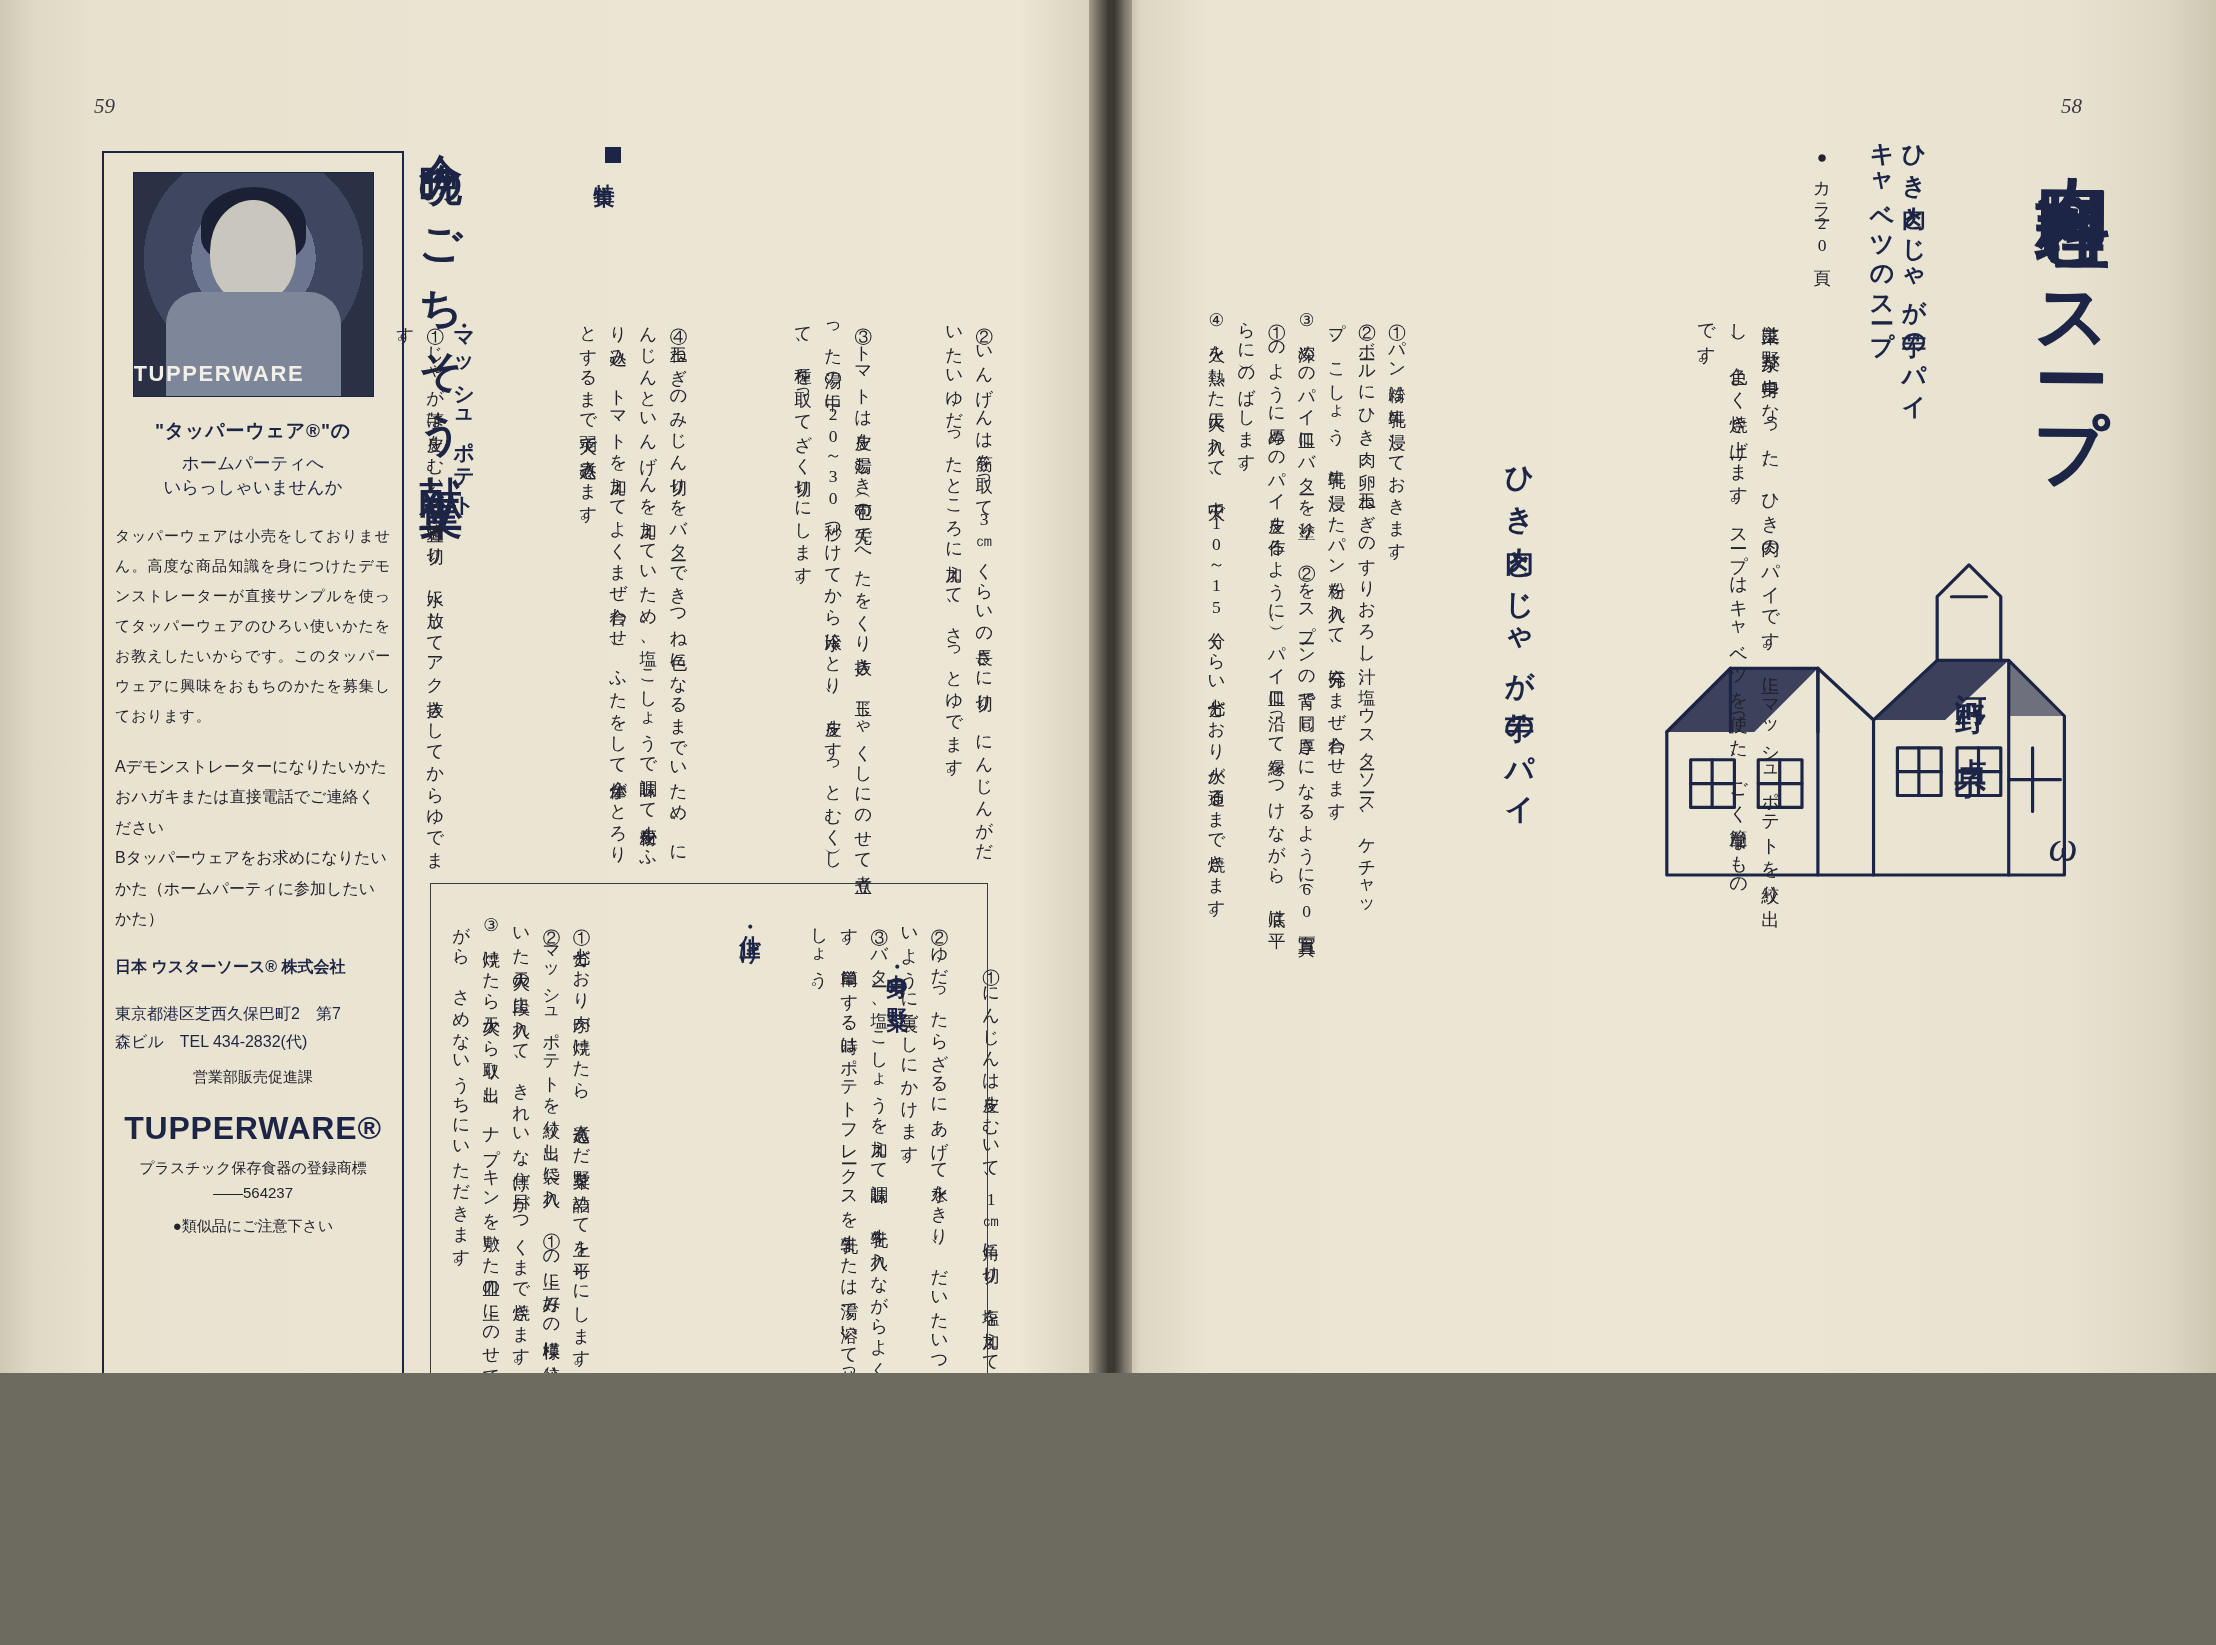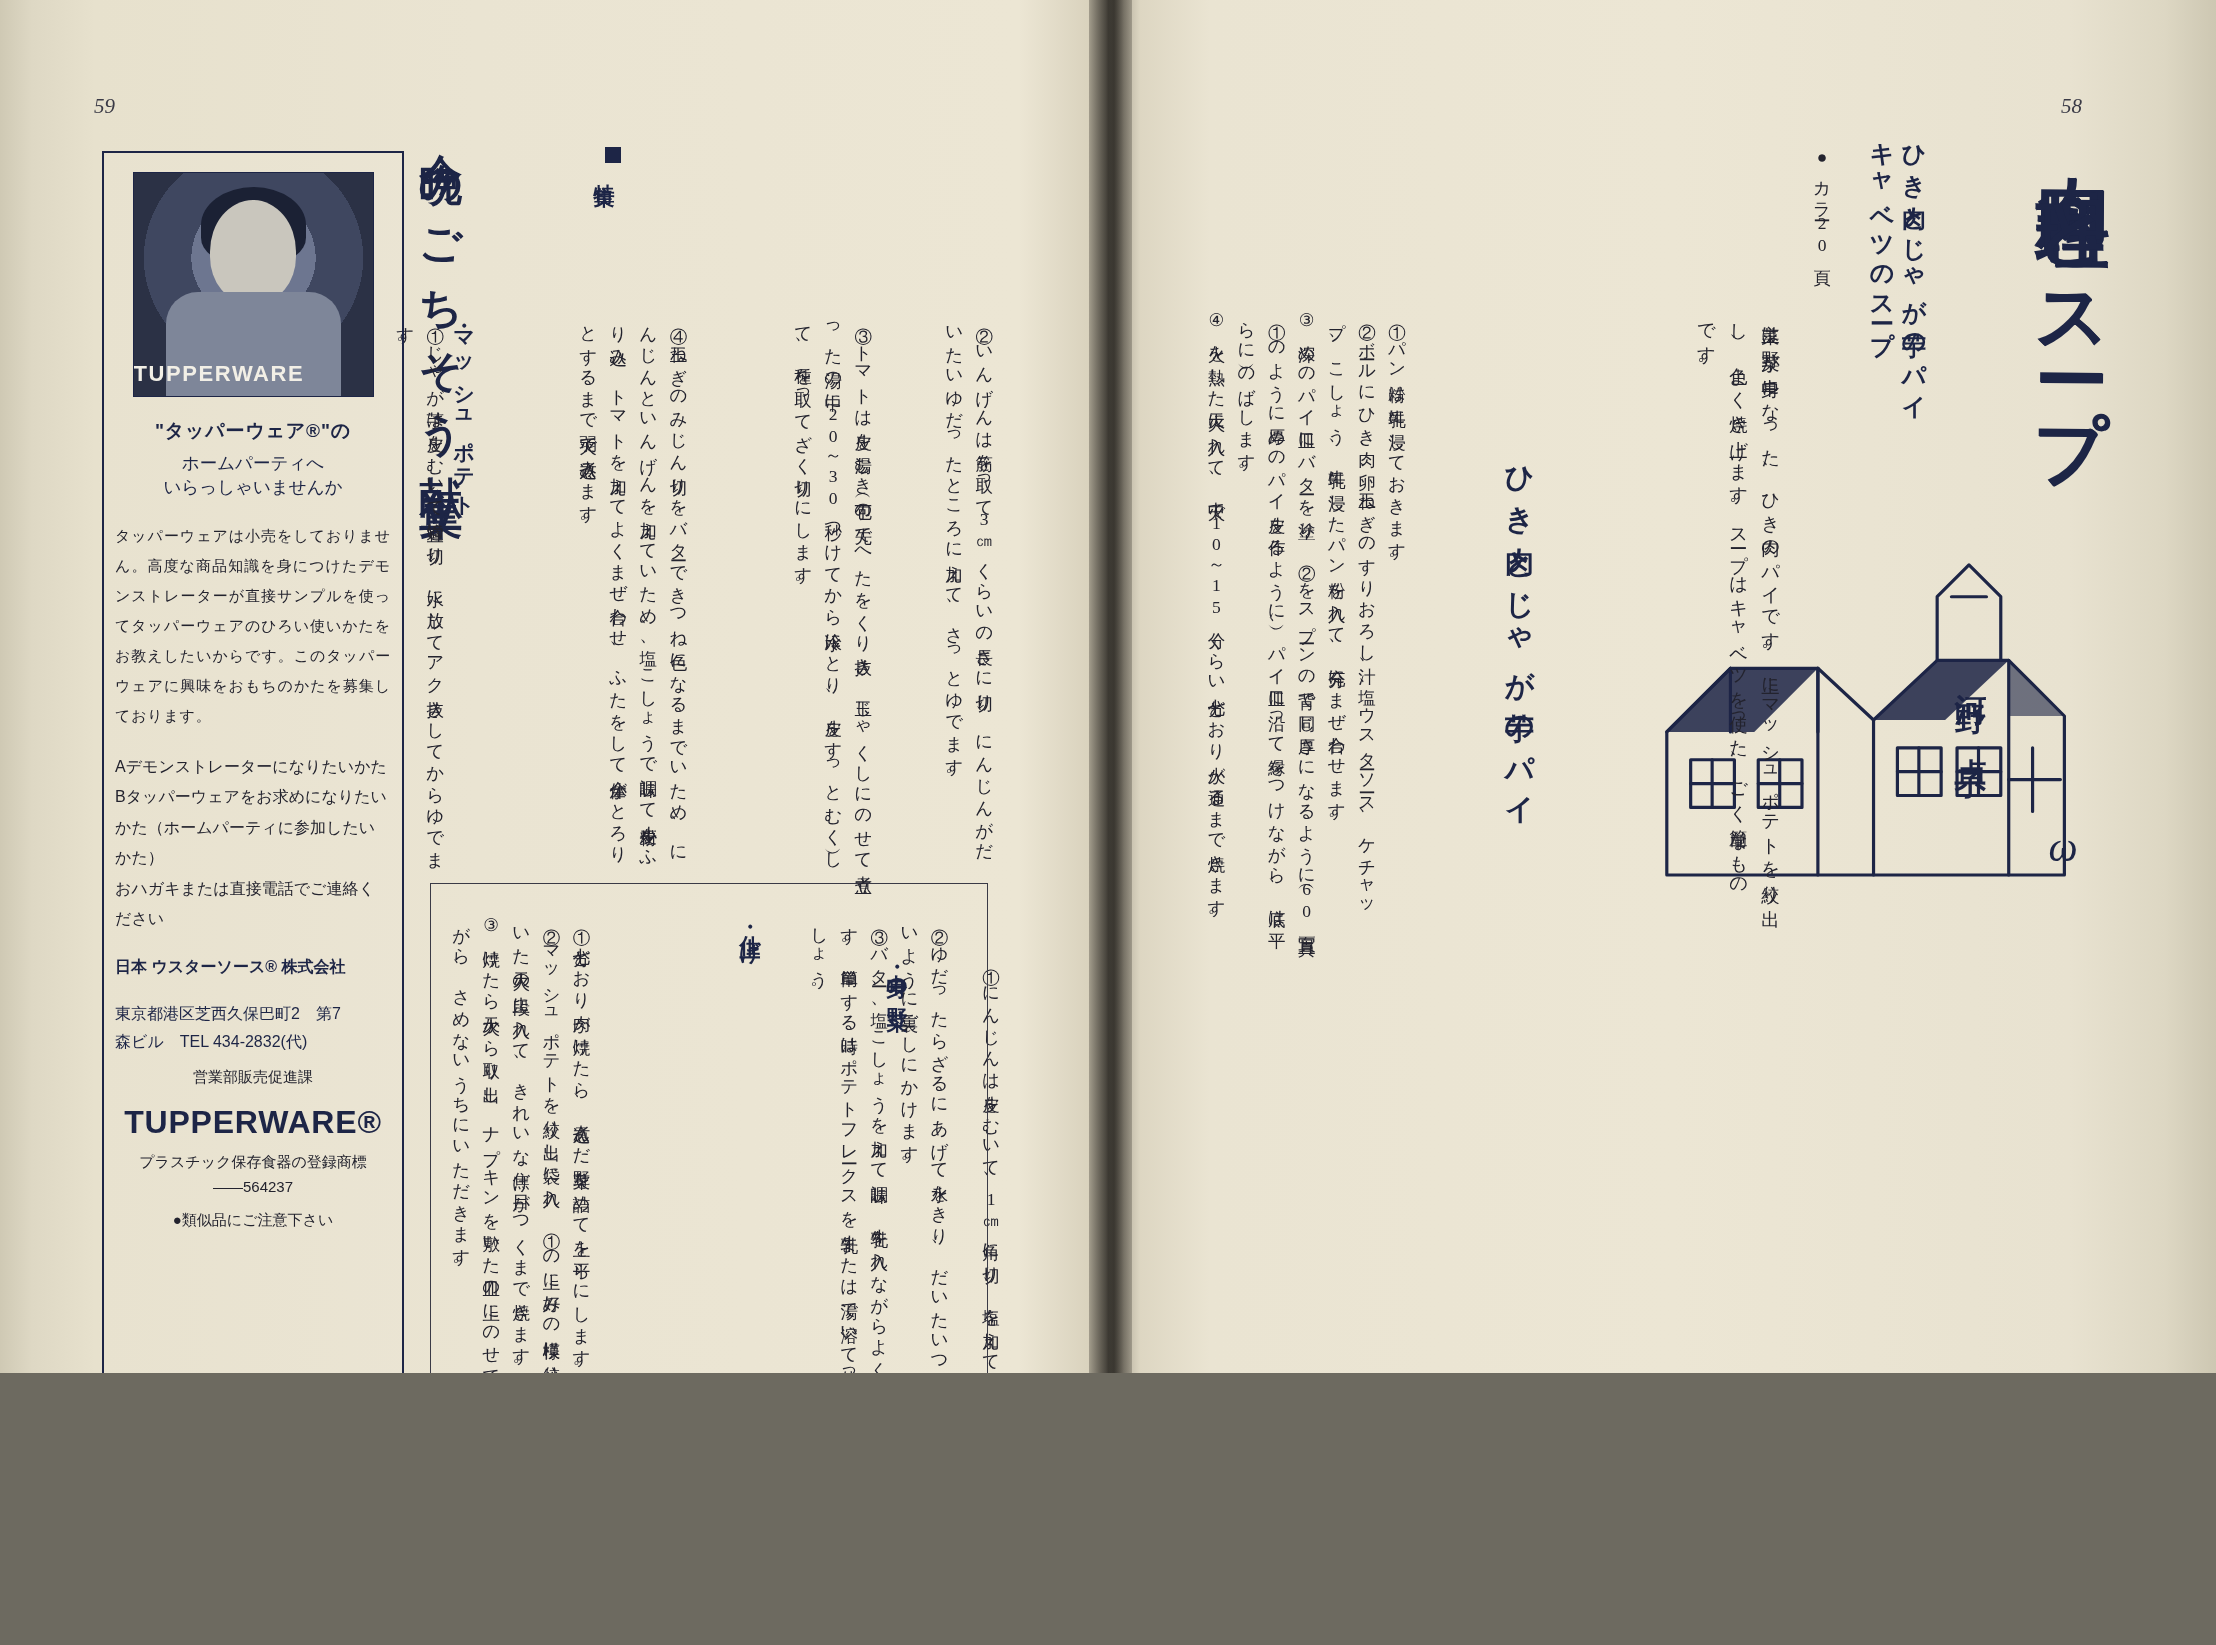--- a/index.html
+++ b/index.html
@@ -160,21 +160,21 @@
     text-align:center;margin-top:7px;color:#1d2546;font-weight:normal;
     font-family:"Liberation Sans","DejaVu Sans",sans-serif;font-size:17.5px;
   }
   .ad-body{
     margin-top:22px;color:#23232e;font-family:"Liberation Sans","DejaVu Sans",sans-serif;
     font-size:15px;line-height:2.0;letter-spacing:0.8px;text-align:justify;
   }
   .ad-list{margin-top:21px;font-family:"Liberation Sans","DejaVu Sans",sans-serif;font-size:16px;line-height:1.9;color:#23232e;}
   .ad-addr{margin-top:19px;font-family:"Liberation Sans","DejaVu Sans",sans-serif;font-size:16px;line-height:1.75;color:#1d2546;font-weight:bold;}
   .ad-logo{
-    margin-top:14px;text-align:center;color:#1d2546;font-weight:bold;
+    margin-top:20px;text-align:center;color:#1d2546;font-weight:bold;
     font-family:"Liberation Sans","DejaVu Sans",sans-serif;font-size:32px;letter-spacing:0.8px;
   }
   .ad-foot{margin-top:8px;text-align:center;font-family:"Liberation Sans","DejaVu Sans",sans-serif;font-size:15px;color:#23232e;line-height:1.7;}
   .ad-note{margin-top:11px;text-align:center;font-family:"Liberation Sans","DejaVu Sans",sans-serif;font-size:15px;color:#23232e;}
 
   .gutter{
     position:absolute;left:1089px;top:0;width:43px;height:100%;
     background:linear-gradient(90deg, rgba(60,56,48,.35), rgba(25,23,20,.75) 45%, rgba(60,56,48,.3));
     pointer-events:none;
   }
@@ -267,22 +267,22 @@
         <div class="head"></div>
         <div class="body"></div>
         <div class="brand">TUPPERWARE</div>
       </div>
       <div class="ad-h1">"タッパーウェア®"の</div>
       <div class="ad-h2" style="white-space:pre-line">ホームパーティへ
 いらっしゃいませんか</div>
       <div class="ad-body">タッパーウェアは小売をしておりません。高度な商品知識を身につけたデモンストレーターが直接サンプルを使ってタッパーウェアのひろい使いかたをお教えしたいからです。このタッパーウェアに興味をおもちのかたを募集しております。</div>
       <div class="ad-list">
         <div>Aデモンストレーターになりたいかた</div>
+        <div>おハガキまたは直接電話でご連絡ください</div>
         <div>Bタッパーウェアをお求めになりたいかた（ホームパーティに参加したいかた）</div>
-        <div>おハガキまたは直接電話でご連絡ください</div>
       </div>
       <div class="ad-addr">日本 ウスターソース® 株式会社</div>
       <div class="ad-addr" style="font-weight:normal"><span style="white-space:pre-line">東京都港区芝西久保巴町2　第7
 森ビル　TEL 434-2832(代)</span></div>
       <div class="ad-foot">営業部販売促進課</div>
       <div class="ad-logo">TUPPERWARE®</div>
       <div class="ad-foot" style="white-space:pre-line">プラスチック保存食器の登録商標
 ——564237</div>
       <div class="ad-note">●類似品にご注意下さい</div>
     </div>

